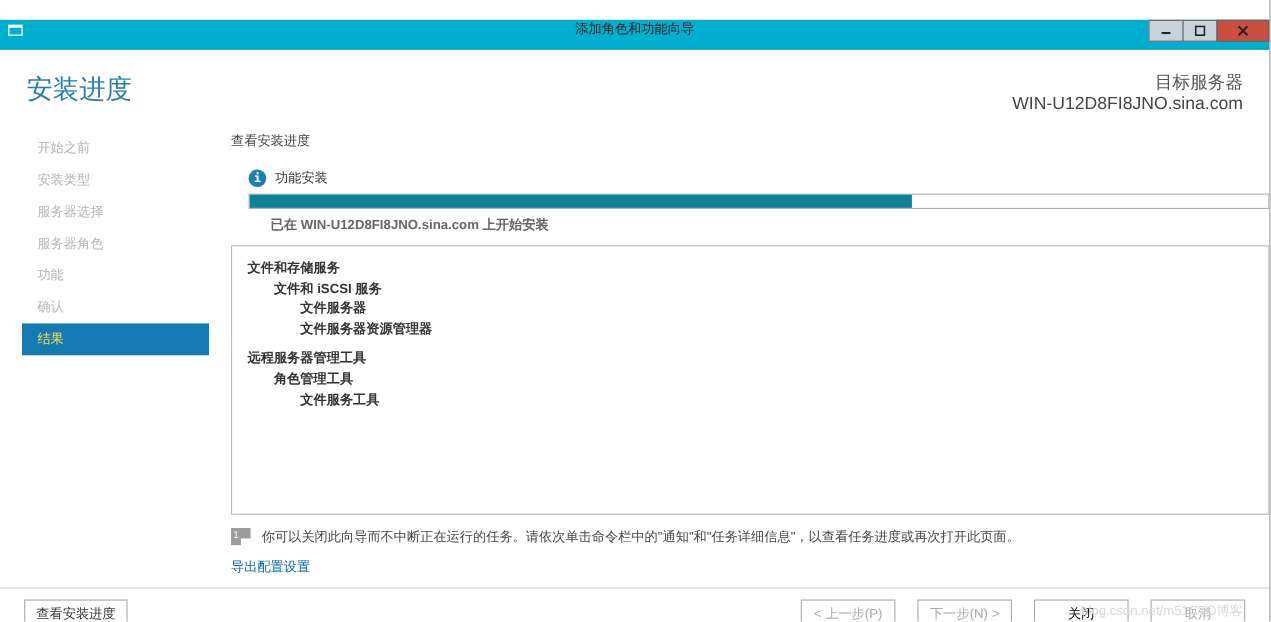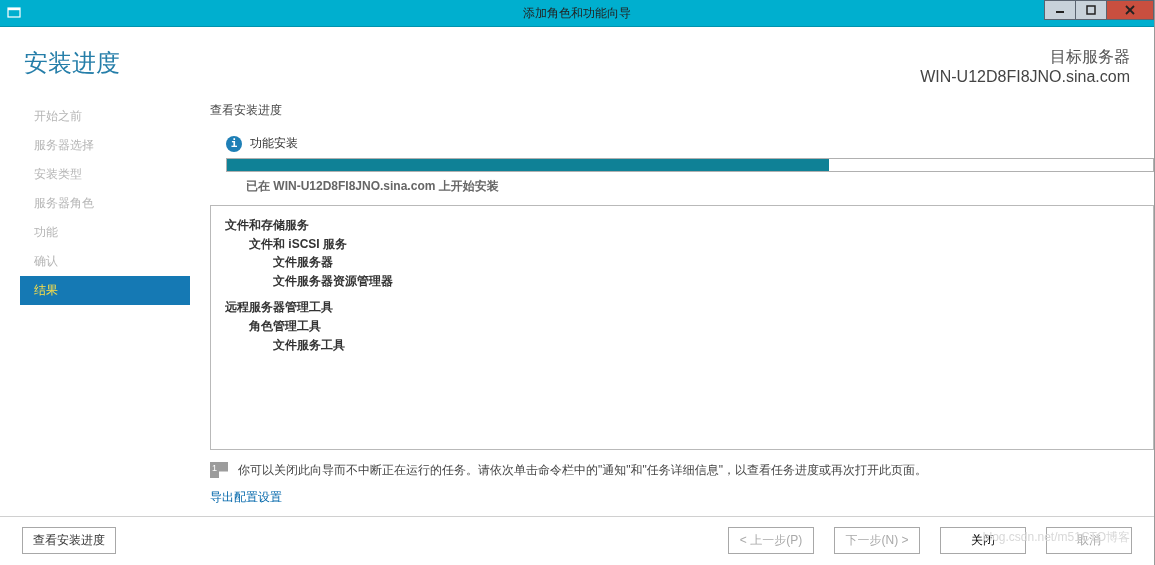--- a/index.html
+++ b/index.html
@@ -13,23 +13,23 @@
     height: 565px;
     overflow: hidden;
     border-right: 1px solid #999;
   }
 
   
   .titlebar {
     height: 27px;
     background: #00afcf;
     display: flex;
-    align-items: center;
     border-bottom: 1px solid #0093ae;
     position: relative;
+    margin-top: 18px;
   }
   .titlebar .app-icon {
     width: 20px;
     height: 20px;
     margin-left: 4px;
     display: flex;
     align-items: center;
     justify-content: center;
     color: #fff;
   }
@@ -264,22 +264,22 @@
   <div class="page-title">安装进度</div>
   <div class="target">
     <div class="label">目标服务器</div>
     <div class="server">WIN-U12D8FI8JNO.sina.com</div>
   </div>
 </div>
 
 <div class="wizard-body">
   <div class="nav">
     <div class="nav-item">开始之前</div>
+    <div class="nav-item">安装类型</div>
     <div class="nav-item">服务器选择</div>
-    <div class="nav-item">安装类型</div>
     <div class="nav-item">服务器角色</div>
     <div class="nav-item">功能</div>
     <div class="nav-item">确认</div>
     <div class="nav-item active">结果</div>
   </div>
 
   <div class="content">
     <div class="section-title">查看安装进度</div>
 
     <div class="status-row">

